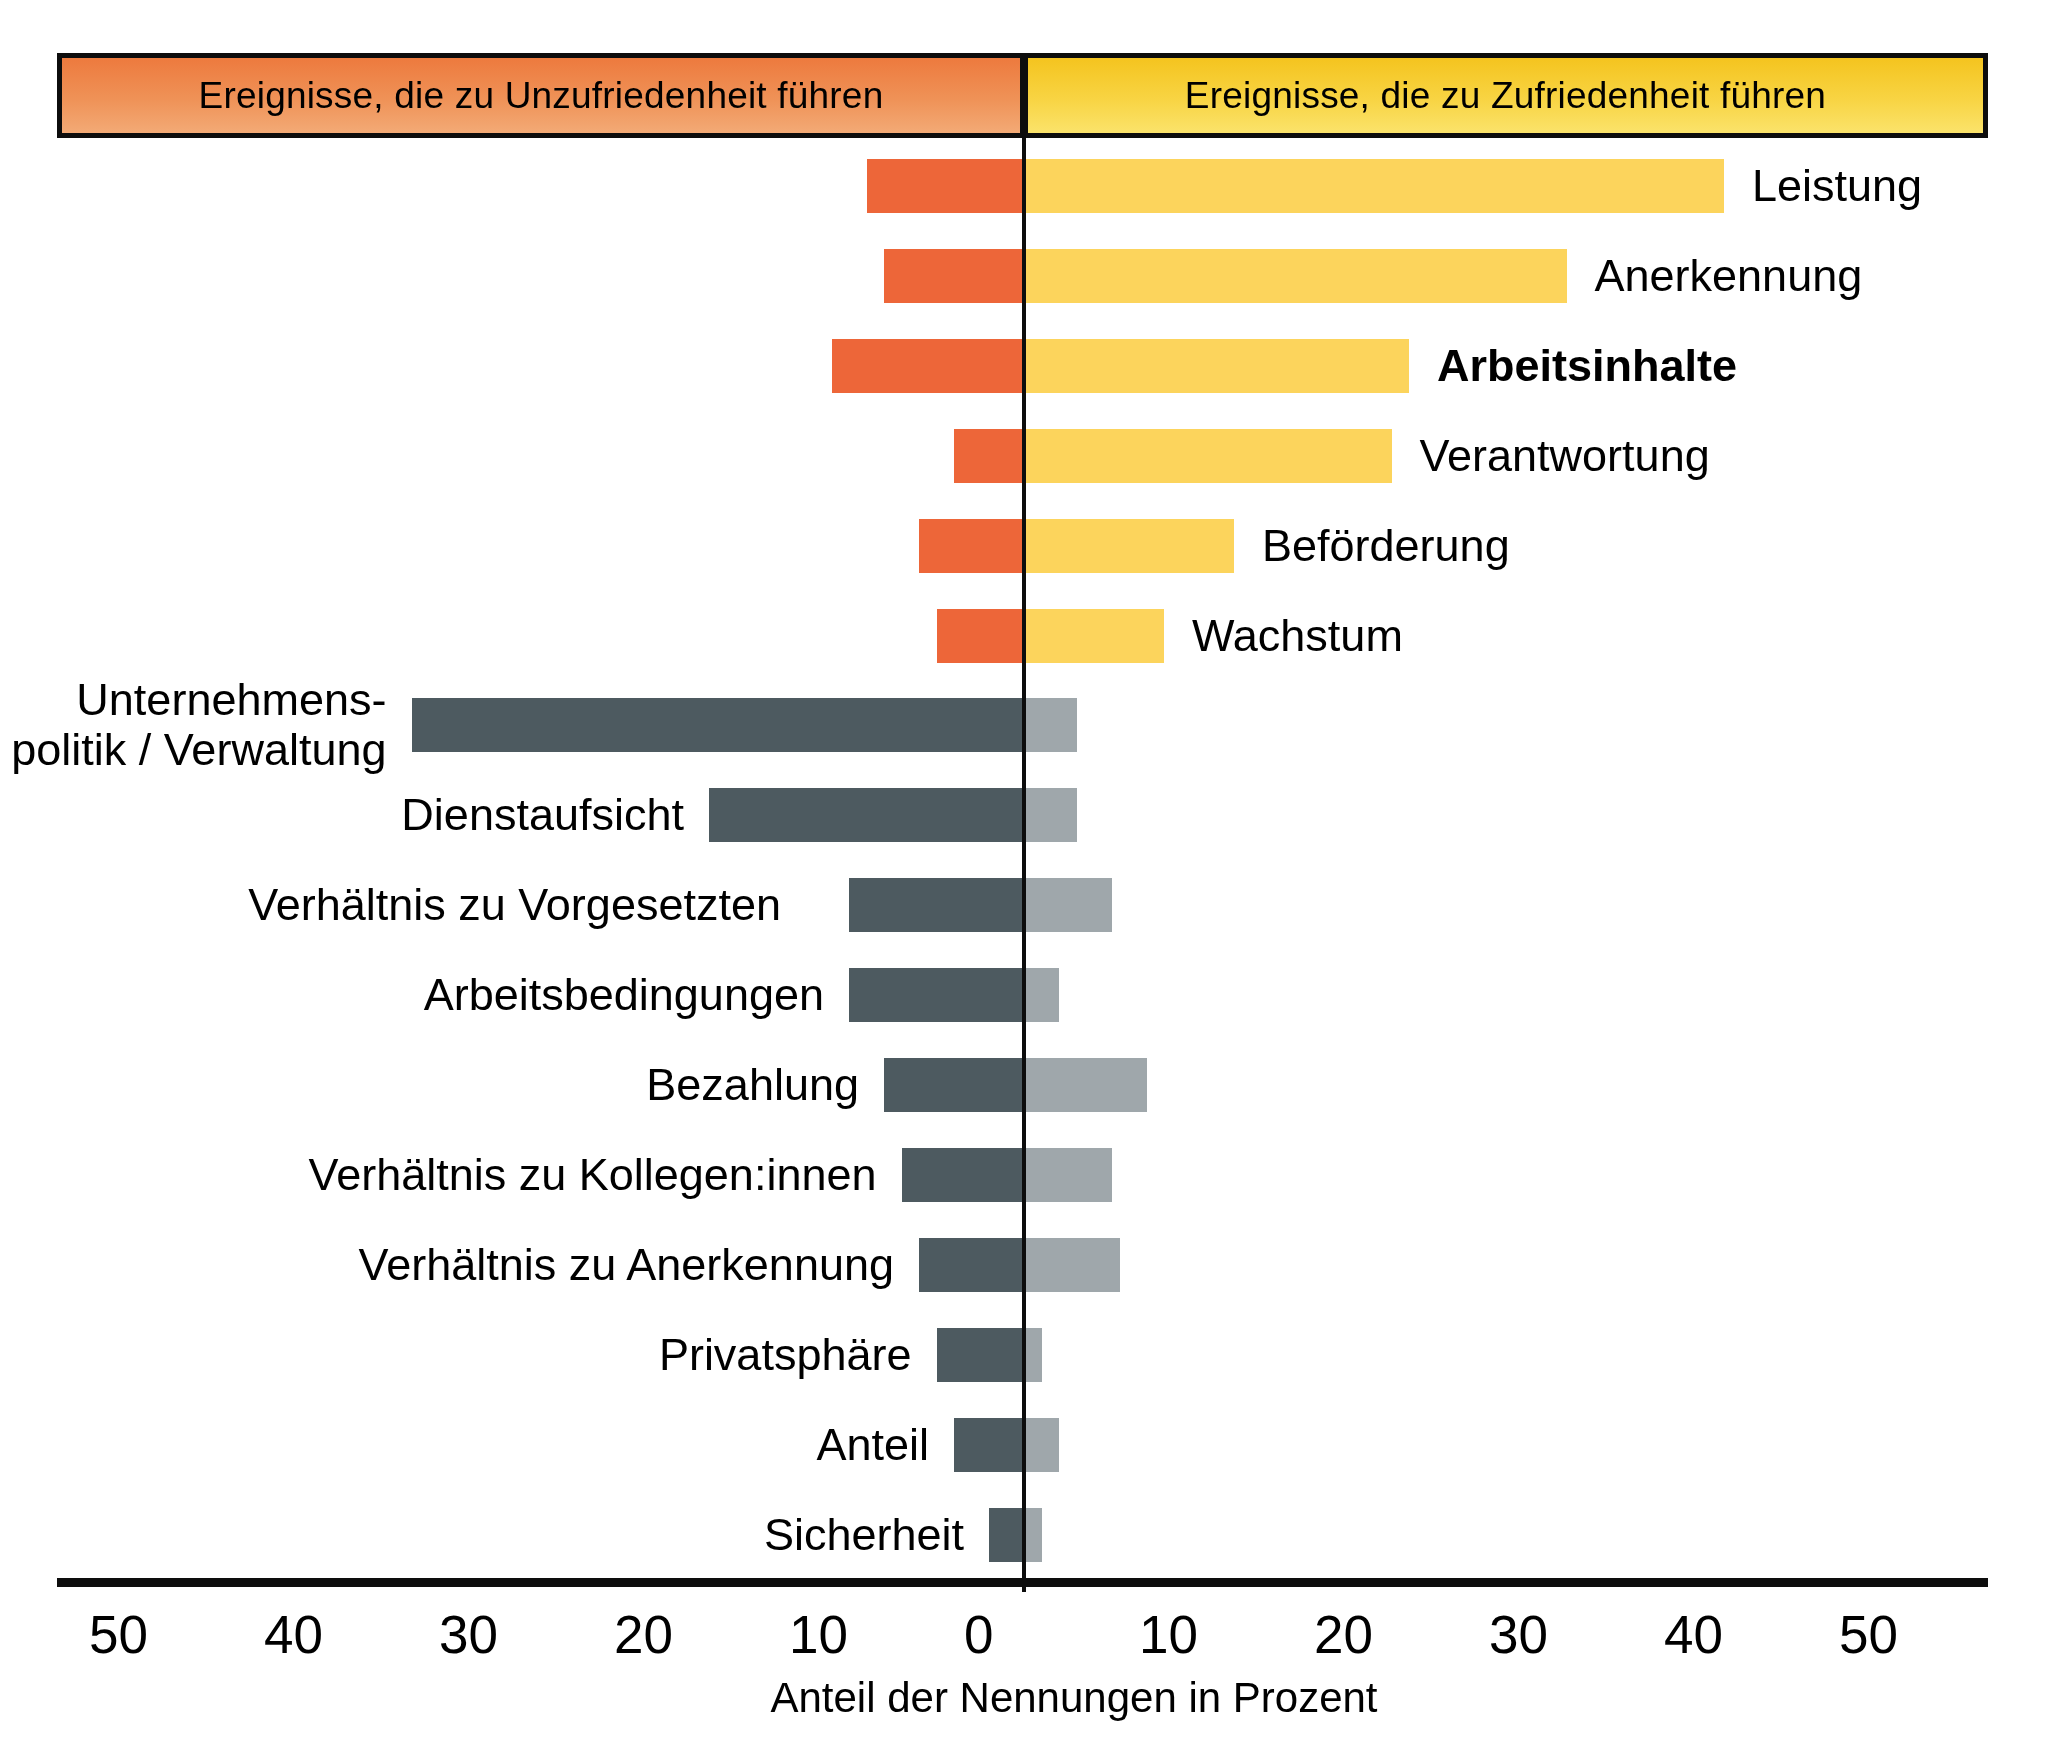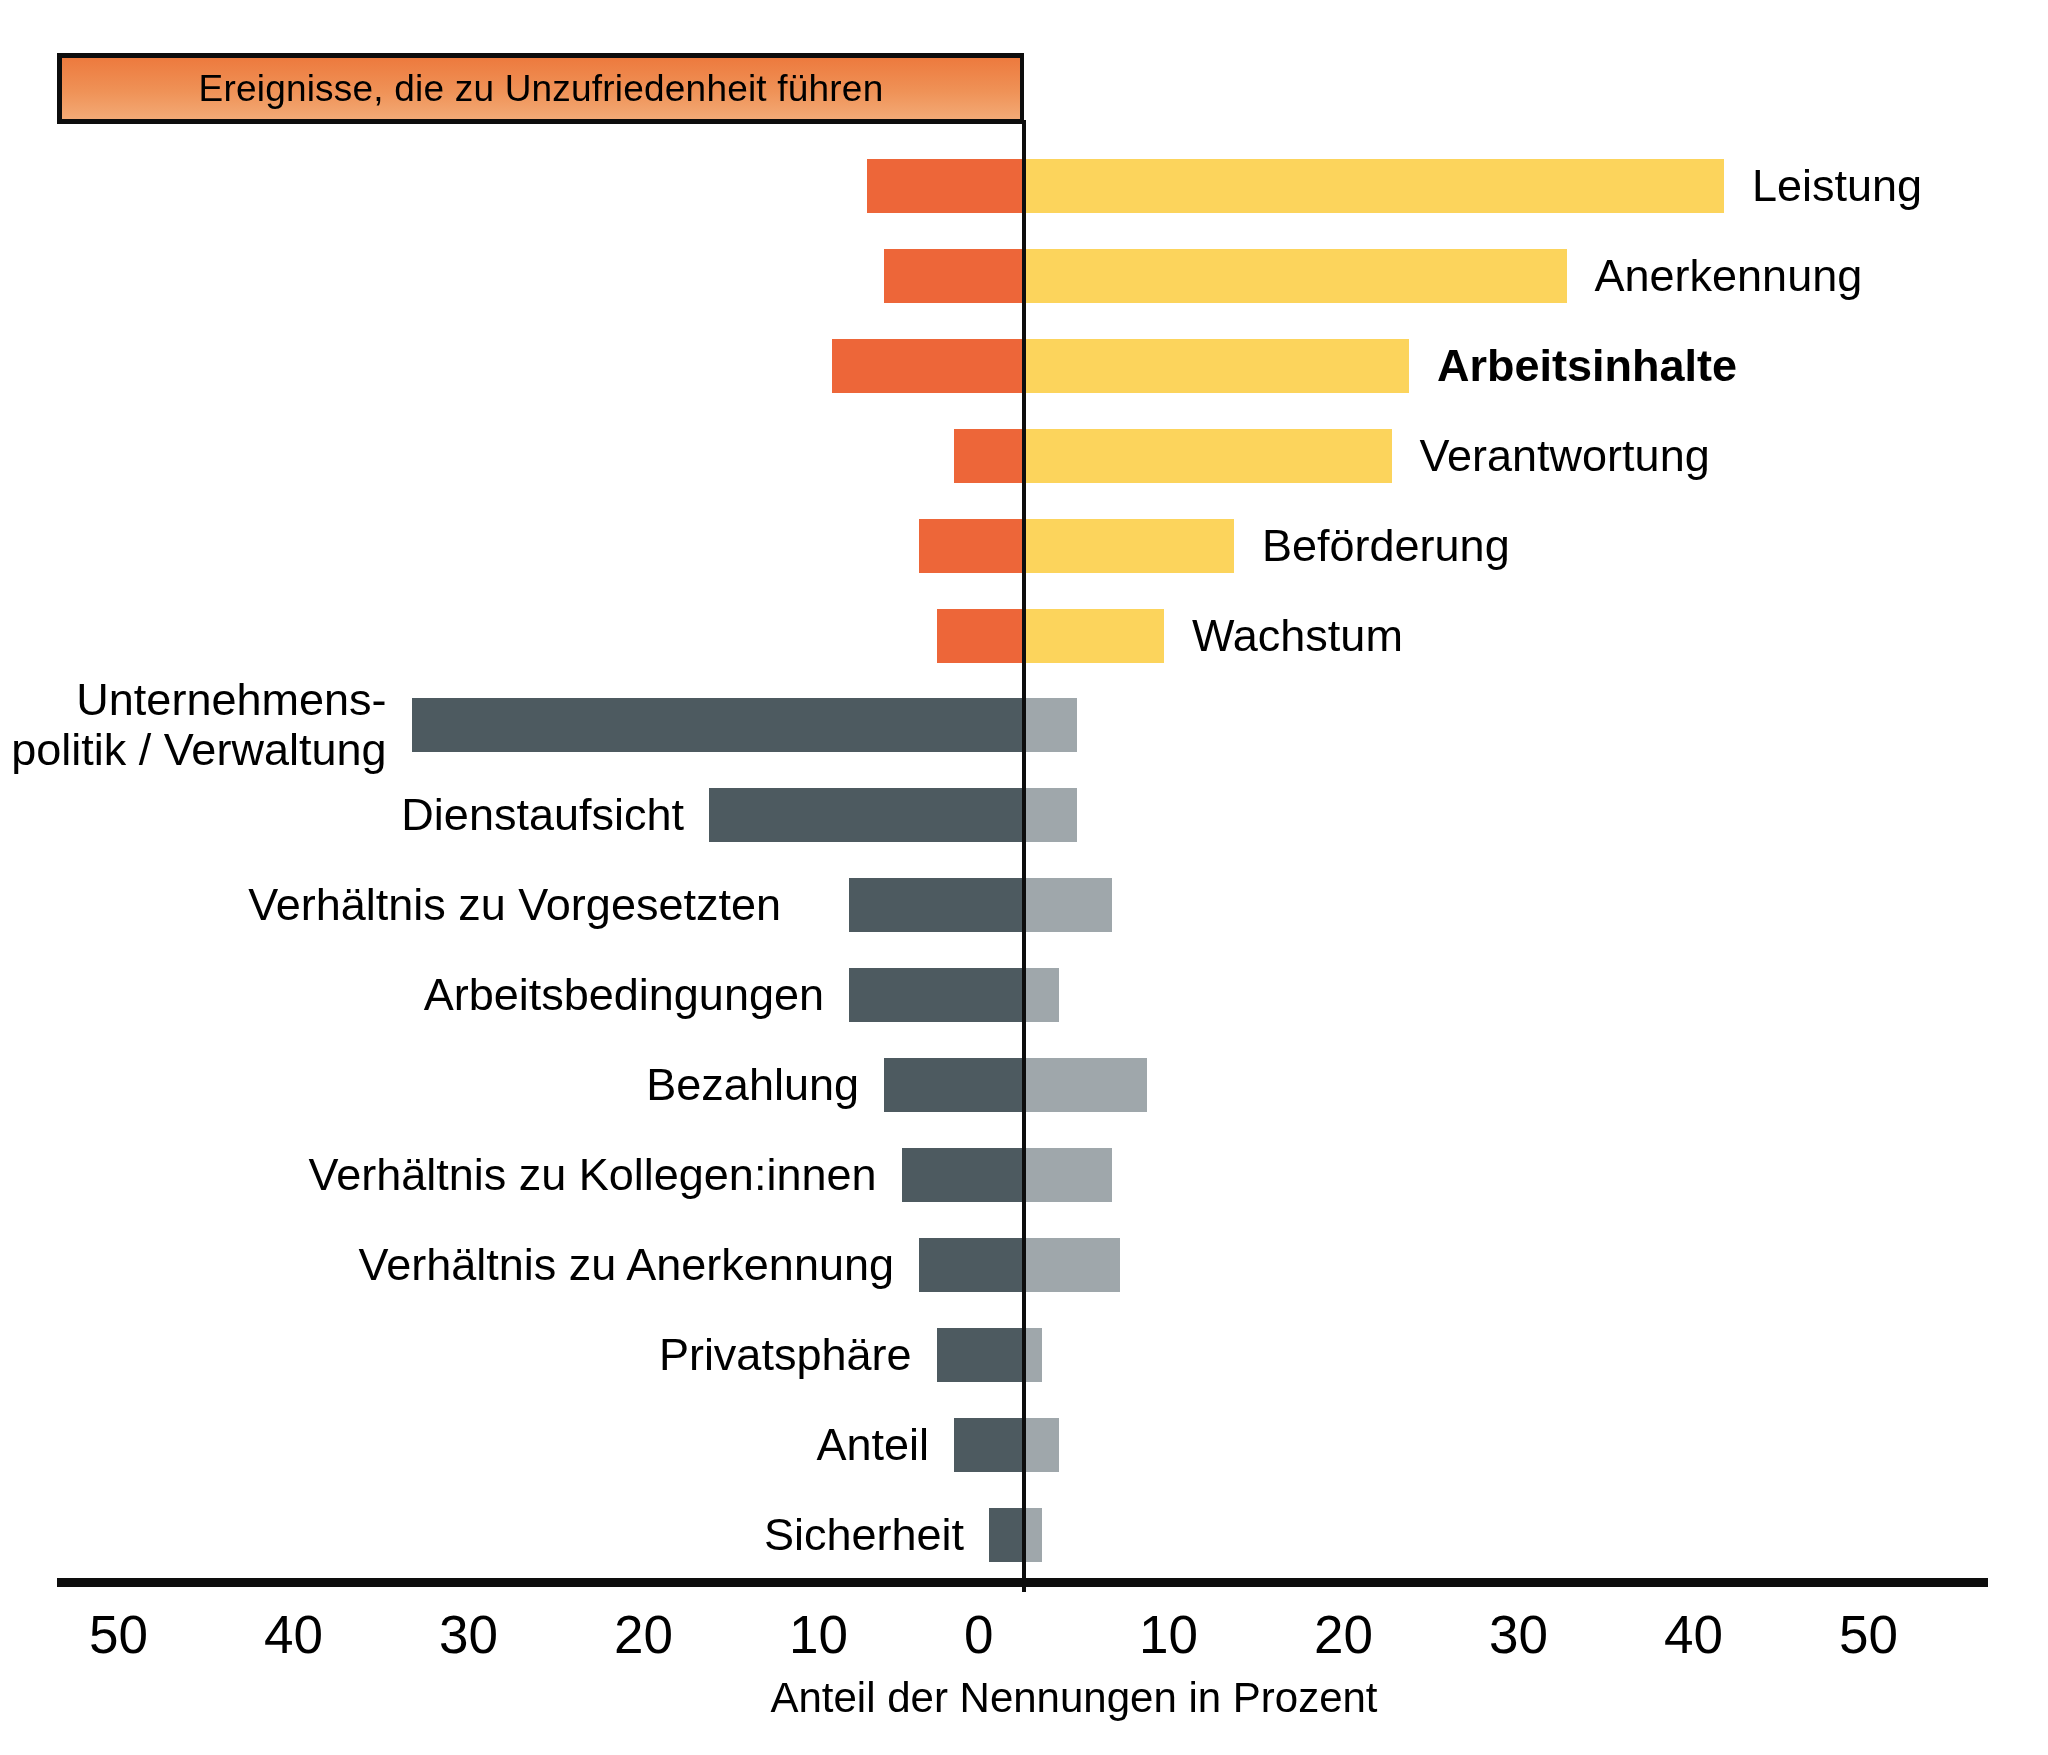--- a/index.html
+++ b/index.html
@@ -12,21 +12,21 @@
   .stage {
     position: relative;
     width: 2048px;
     height: 1755px;
     background: #ffffff;
     overflow: hidden;
   }
   .banner {
     position: absolute;
     top: 53px;
-    height: 71px;
+    height: 85px;
     box-sizing: border-box;
     border: 5px solid #0d0d0d;
     display: flex;
     align-items: center;
     justify-content: center;
     font-size: 37px;
     letter-spacing: 0.2px;
   }
   .banner.left {
     left: 57px;
@@ -91,20 +91,21 @@
     white-space: nowrap;
   }
 </style>
 </head>
 <body>
 
 <div class="stage">
 
   <div class="banner left">Ereignisse, die zu Unzufriedenheit führen</div>
 
+  <div class="banner right">Ereignisse, die zu Zufriedenheit führen</div>
 
   <div id="rows">
       <div class="row-bar" style="top: 159px; left: 866.5px; width: 157.5px; background: rgb(237, 102, 57);"></div>
       <div class="row-bar" style="top: 159px; left: 1024px; width: 700px; background: rgb(252, 212, 92);"></div>
       <div class="row-label motivator" style="top: 159px; left: 1752px;">Leistung</div>
       <div class="row-bar" style="top: 249px; left: 884px; width: 140px; background: rgb(237, 102, 57);"></div>
       <div class="row-bar" style="top: 249px; left: 1024px; width: 542.5px; background: rgb(252, 212, 92);"></div>
       <div class="row-label motivator" style="top: 249px; left: 1594.5px;">Anerkennung</div>
       <div class="row-bar" style="top: 339px; left: 831.5px; width: 192.5px; background: rgb(237, 102, 57);"></div>
       <div class="row-bar" style="top: 339px; left: 1024px; width: 385px; background: rgb(252, 212, 92);"></div>

